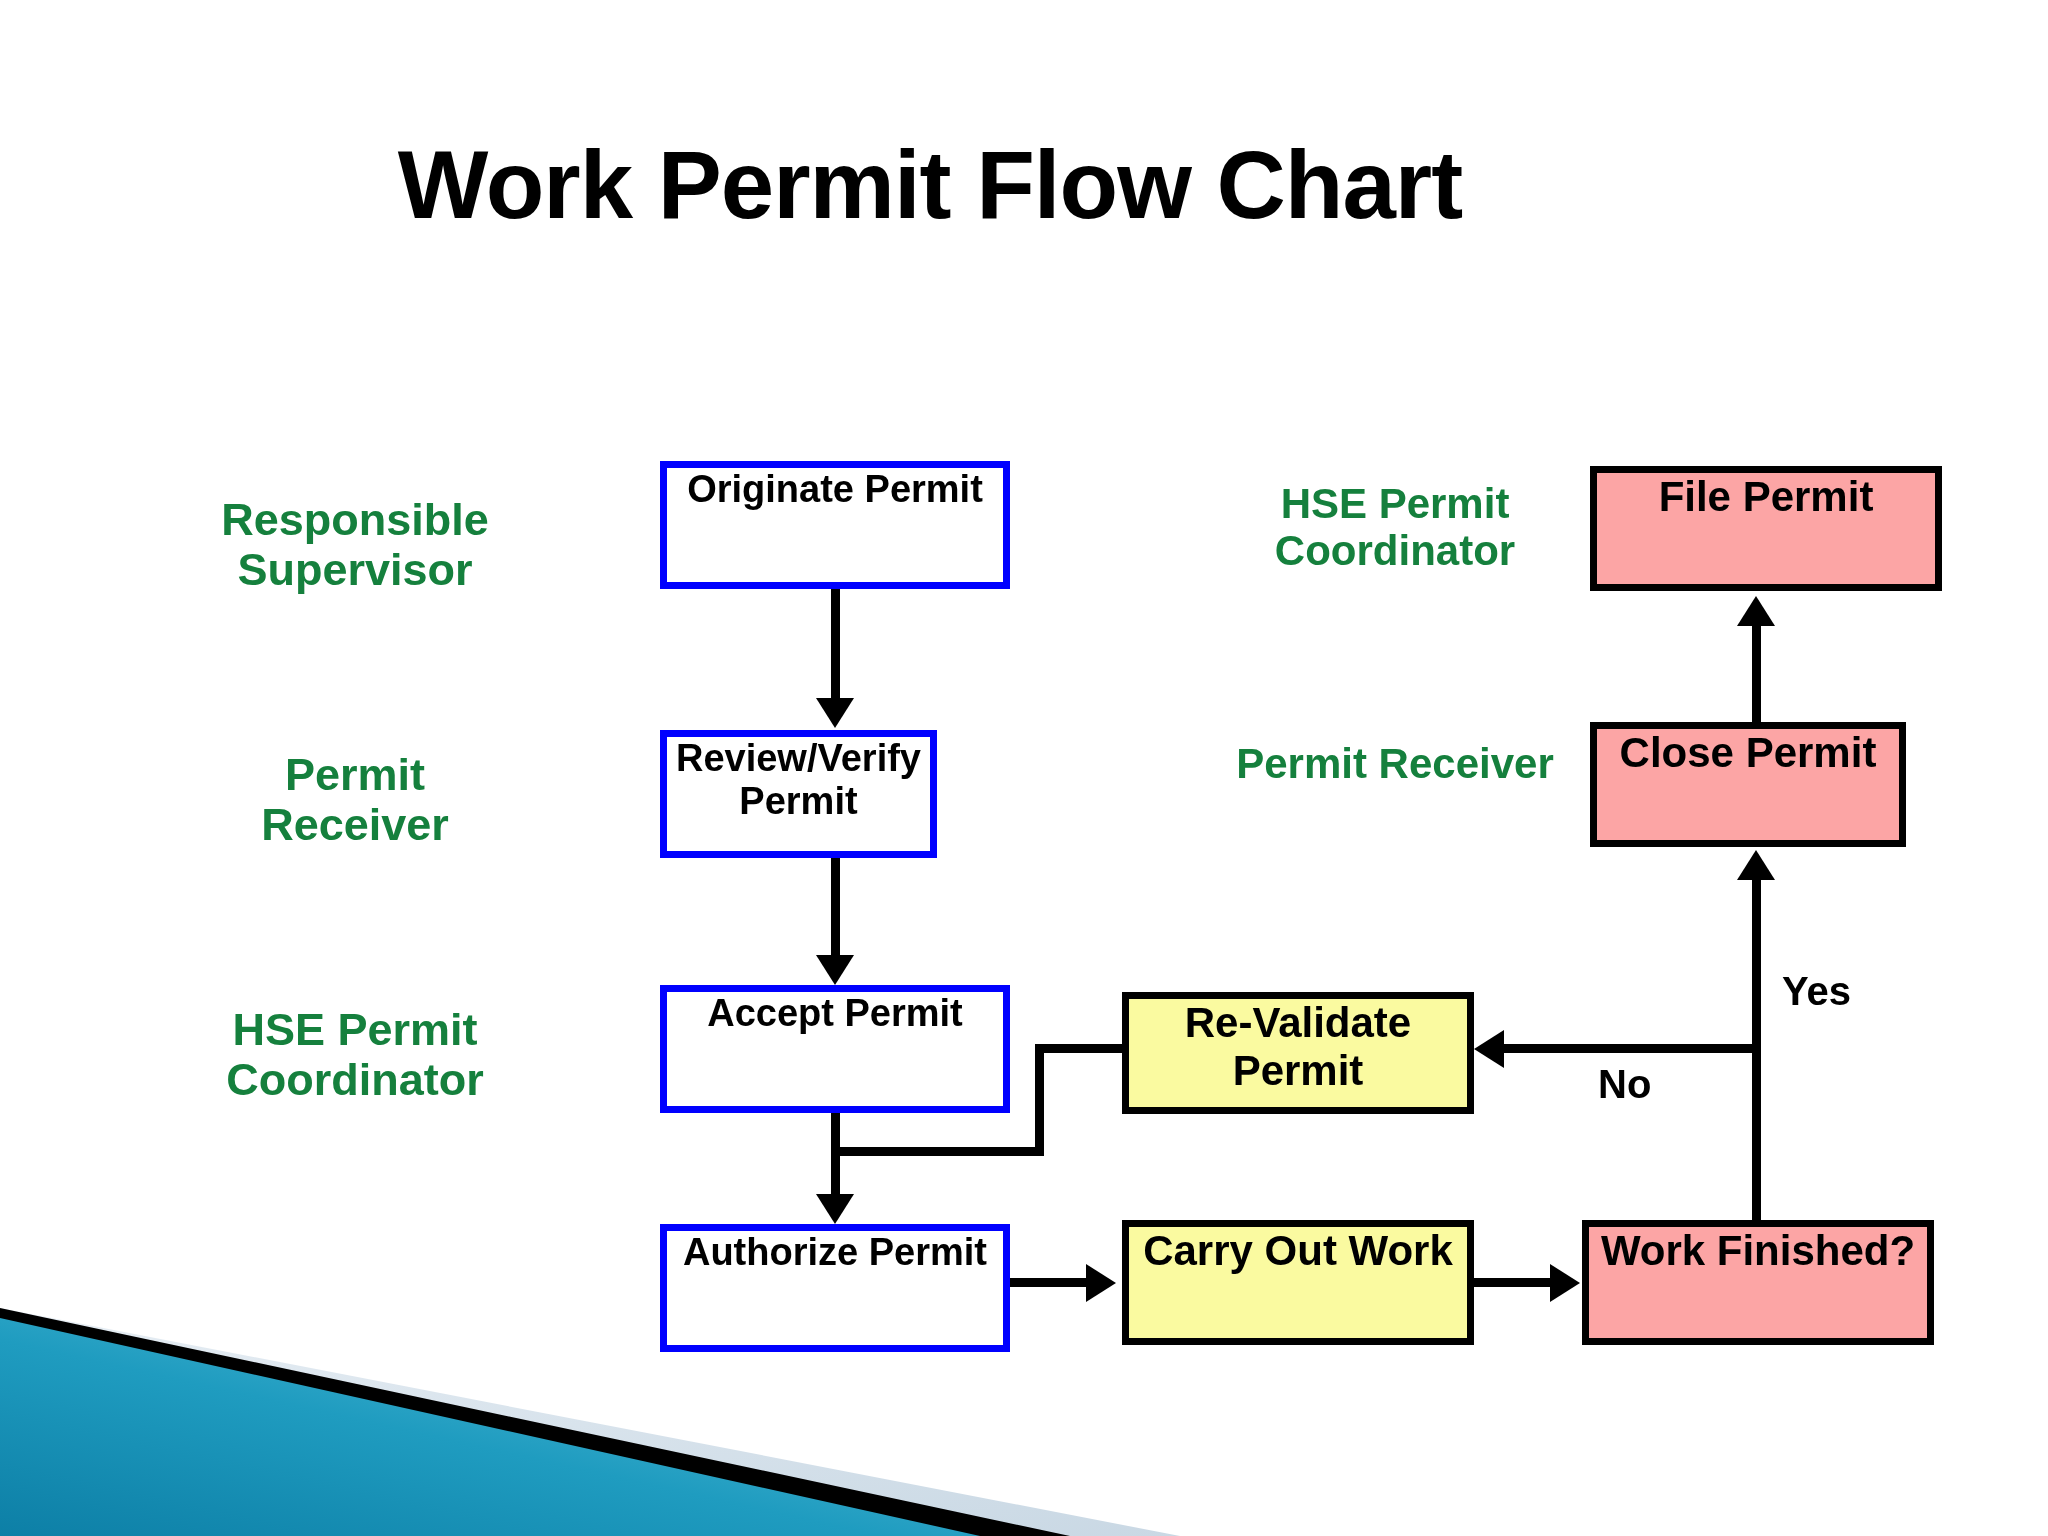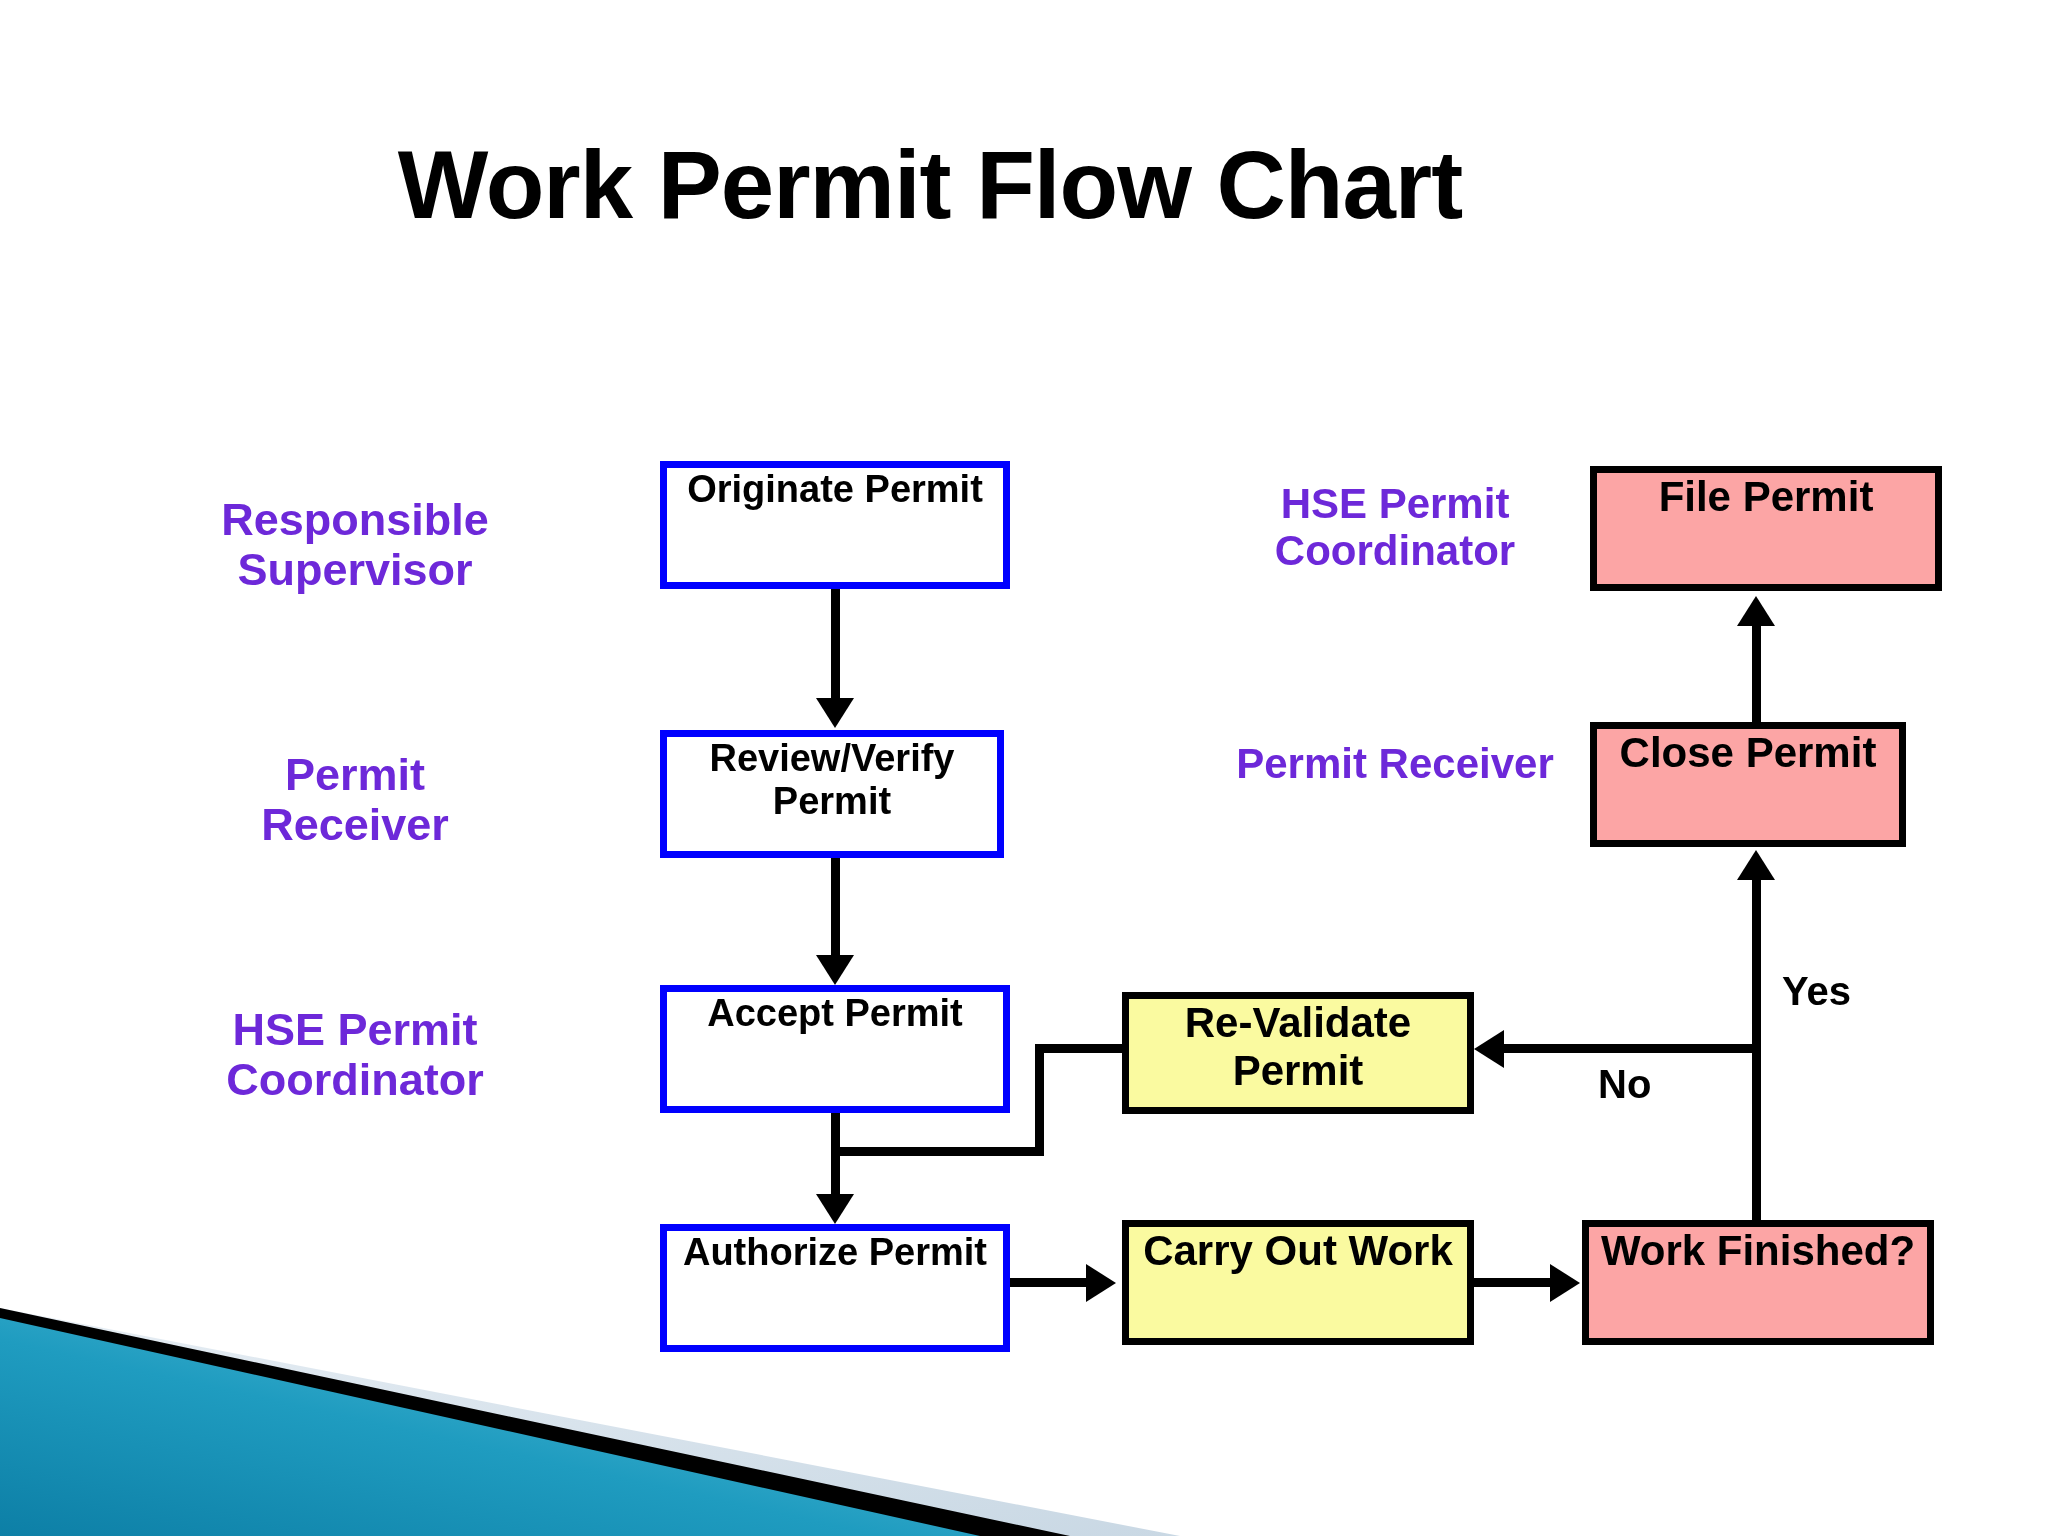--- a/index.html
+++ b/index.html
@@ -40,21 +40,21 @@
     white-space: nowrap;
   }
 
   
   .lane-label {
     position: absolute;
     font-weight: bold;
     font-size: 45px;
     line-height: 1.12;
     text-align: center;
-    color: #6d28d9;
+    color: #15803d;
     font-family: "Liberation Sans", sans-serif;
   }
   .lane-label.small {
     font-size: 42px;
   }
 
   
   .node {
     position: absolute;
     box-sizing: border-box;
@@ -167,21 +167,21 @@
   </div>
 
   <div class="lane-label small" style="left:1210px; top:740px; width:370px;">
     <div>Permit Receiver</div>
   </div>
 
   <div class="node blue" style="left:660px; top:461px; width:350px; height:128px;">
     <span>Originate Permit</span>
   </div>
 
-  <div class="node blue" style="left:660px; top:730px; width:344px; height:128px;">
+  <div class="node blue" style="left:660px; top:730px; width:277px; height:128px;">
     <div>
       <div>Review/Verify</div>
       <div>Permit</div>
     </div>
   </div>
 
   <div class="node blue" style="left:660px; top:985px; width:350px; height:128px;">
     <span>Accept Permit</span>
   </div>
 

